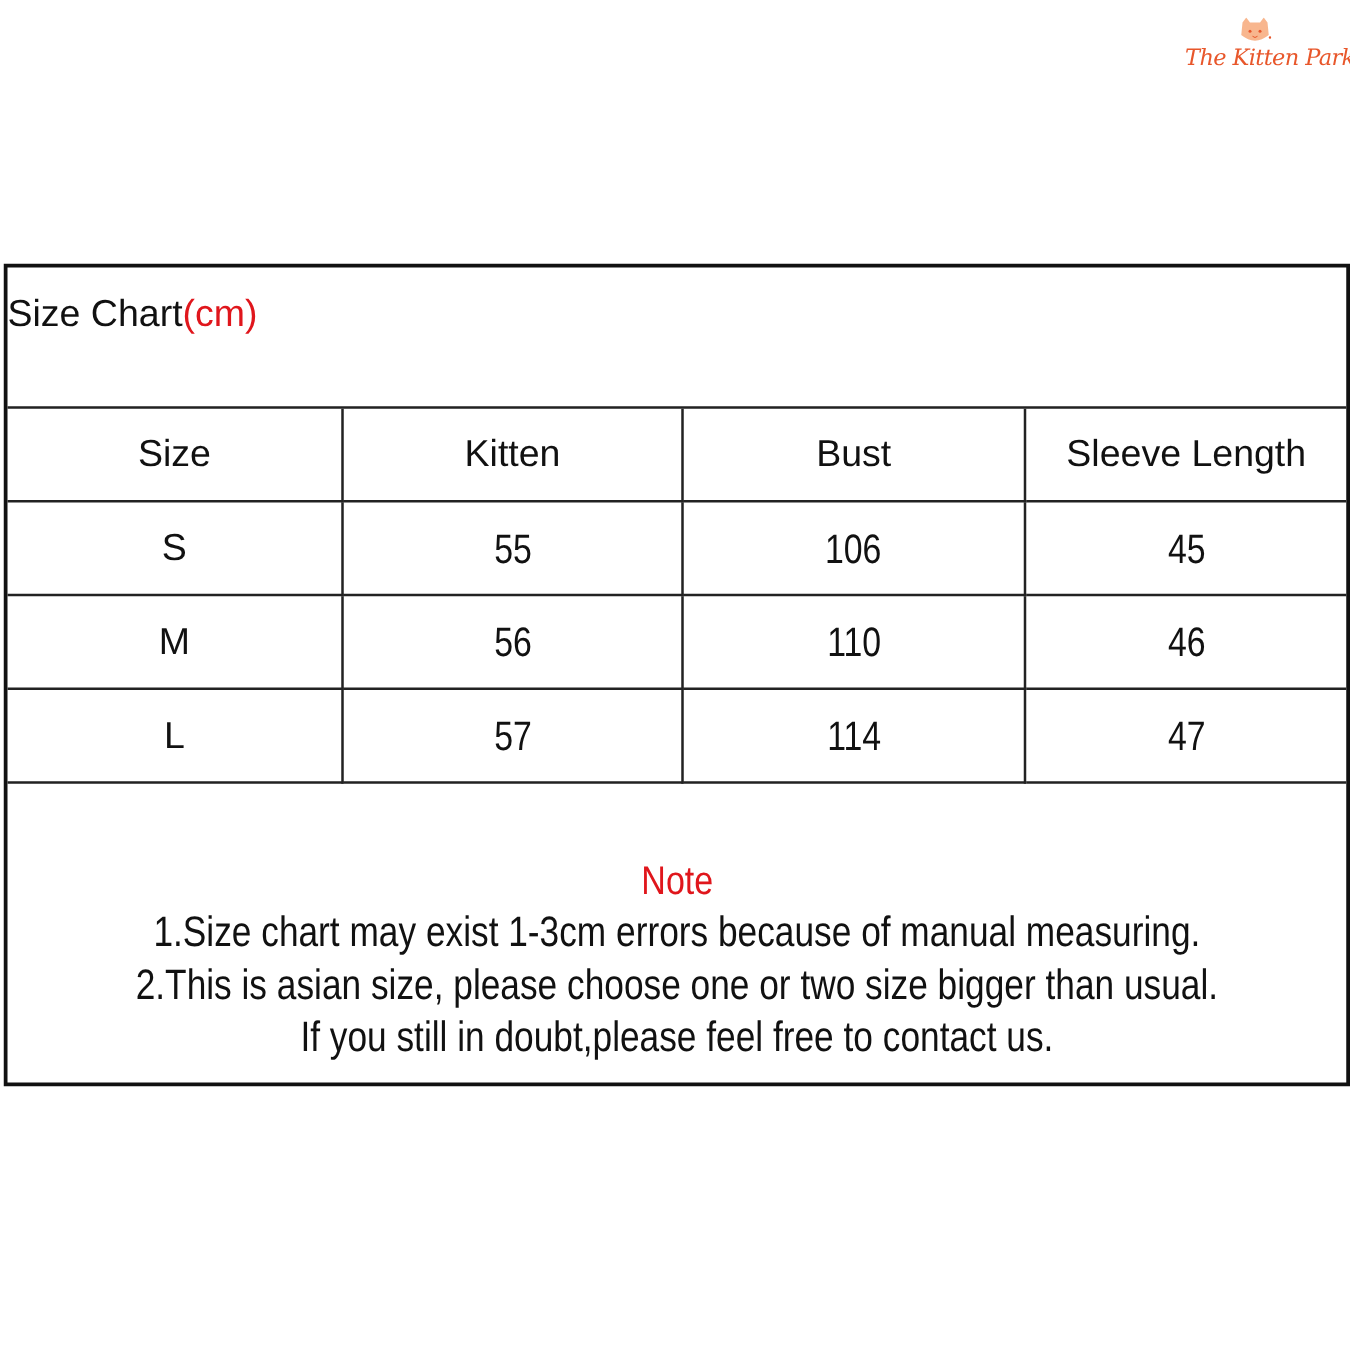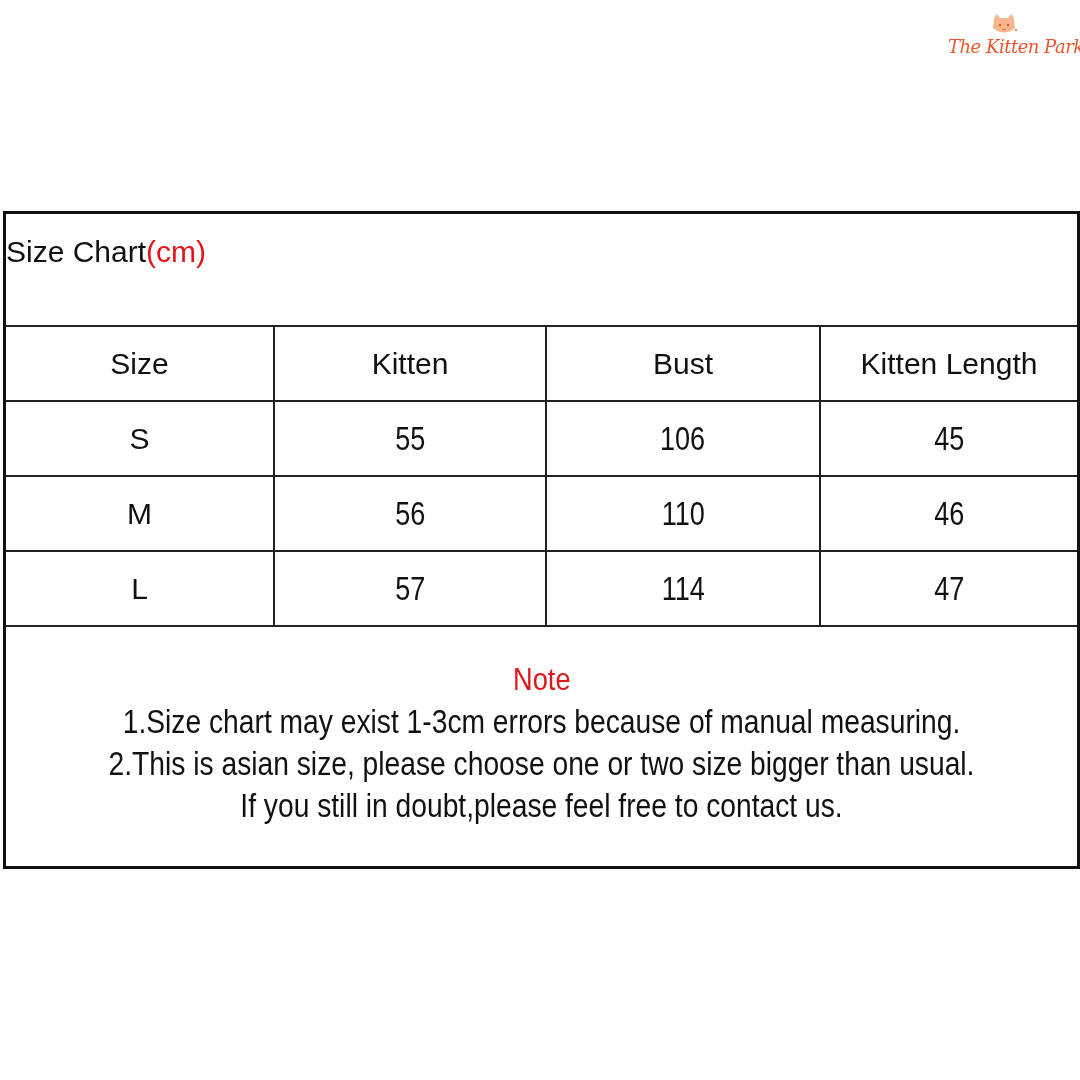--- a/index.html
+++ b/index.html
@@ -90,21 +90,21 @@
 
   .num {
     display: inline-block;
     transform: scaleX(0.82);
     font-size: 33px;
   }
 
   .note-block {
     position: absolute;
     left: 0;
-    top: 408px;
+    top: 433px;
     width: 1071px;
     height: 230px;
     text-align: center;
   }
   .note-title {
     margin-top: 36px;
     font-size: 32px;
     line-height: 42px;
     color: #e0161c;
     display: inline-block;
@@ -145,21 +145,21 @@
       <col style="width:268px">
       <col style="width:272px">
       <col style="width:274px">
       <col style="width:257px">
     </colgroup>
     <thead>
       <tr>
         <th>Size</th>
         <th>Kitten</th>
         <th>Bust</th>
-        <th>Kitten Length</th>
+        <th>Sleeve Length</th>
       </tr>
     </thead>
     <tbody>
       <tr>
         <td>S</td>
         <td><span class="num">55</span></td>
         <td><span class="num">106</span></td>
         <td><span class="num">45</span></td>
       </tr>
       <tr>

